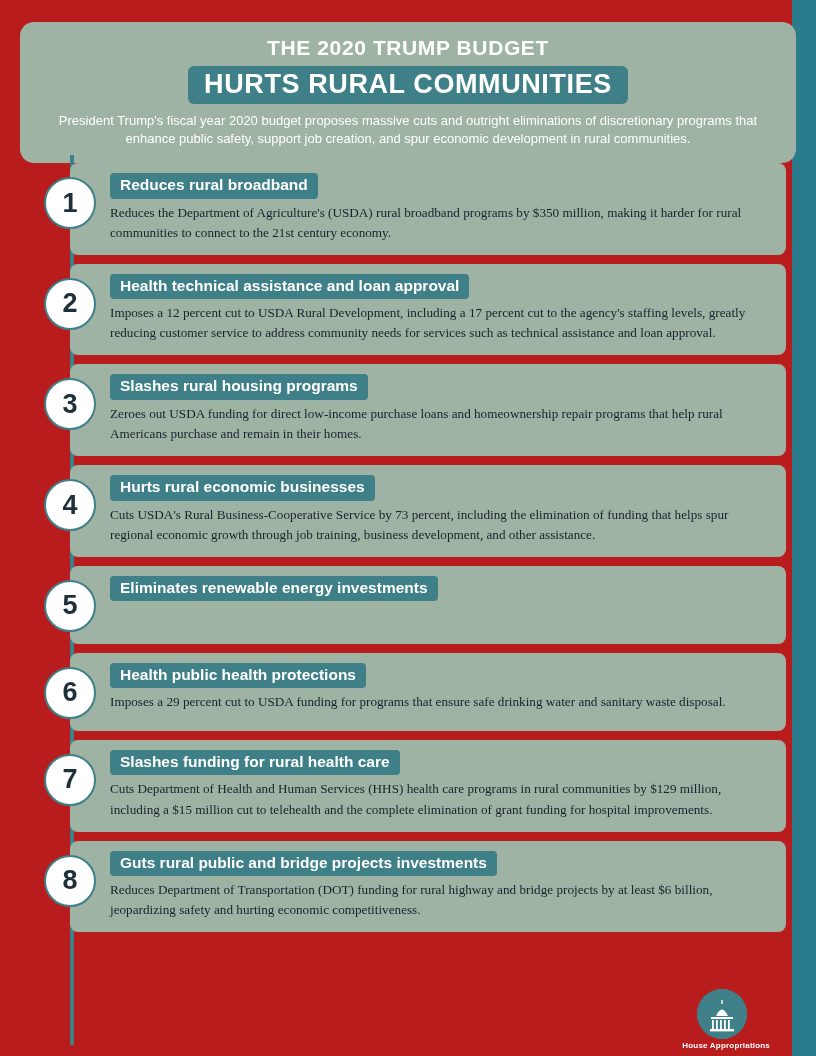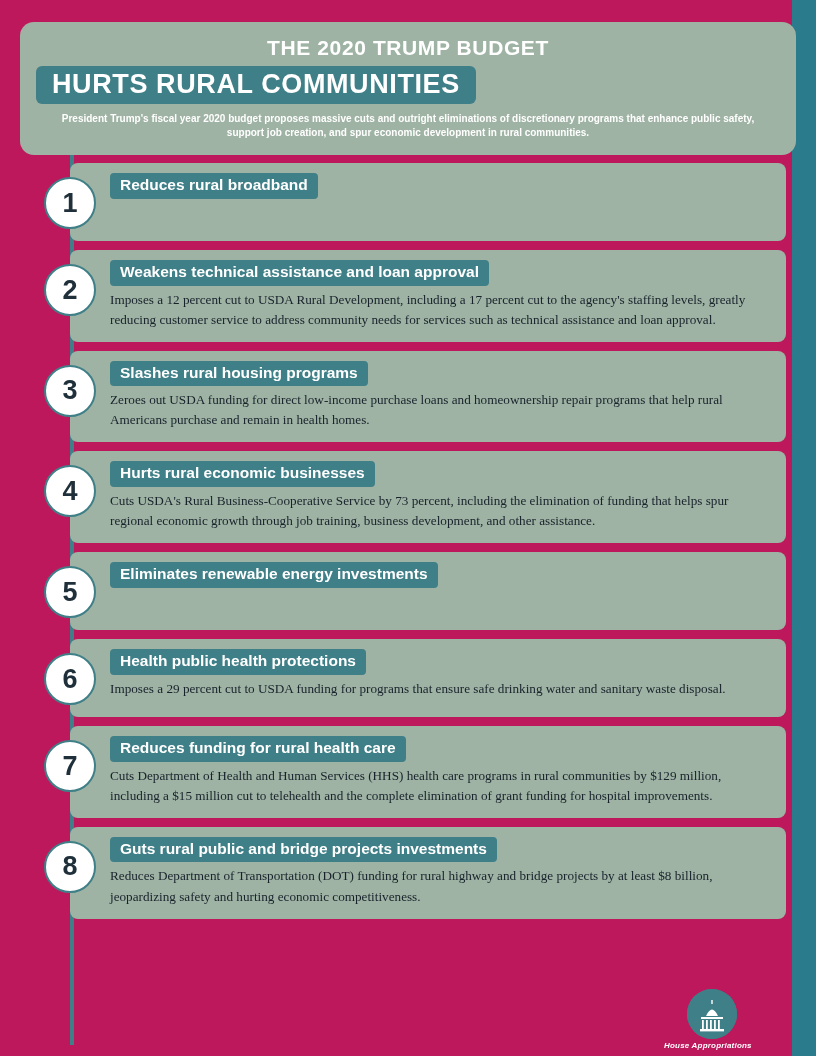--- a/index.html
+++ b/index.html
@@ -11,21 +11,21 @@
     height: 1056px;
     background: #2a7b8c;
     font-family: "Liberation Sans", sans-serif;
     position: relative;
     overflow: hidden;
   }
   .page {
     position: relative;
     width: 792px;
     height: 1056px;
-    background: #be185d;
+    background: #b91c1c;
   }
 
   
   .header {
     position: absolute;
     left: 20px;
     top: 22px;
     width: 776px;
     background: #9fb3a4;
     border-radius: 14px;
@@ -36,38 +36,38 @@
   .header-title {
     font-size: 21px;
     font-weight: bold;
     color: #ffffff;
     letter-spacing: 0.6px;
     text-transform: uppercase;
     margin-bottom: 6px;
   }
   .header-subtitle-wrap {
     display: flex;
-    justify-content: flex-start;
+    justify-content: center;
     margin-bottom: 8px;
   }
   .header-subtitle {
     display: inline-block;
     background: #3f7f87;
     color: #ffffff;
     font-size: 27px;
     font-weight: bold;
     letter-spacing: 0.6px;
     text-transform: uppercase;
     padding: 4px 16px 6px 16px;
     border-radius: 6px;
     line-height: 1.05;
   }
   .header-desc {
-    font-size: 10px;
-    font-weight: bold;
+    font-size: 13px;
+    font-weight: normal;
     color: #ffffff;
     line-height: 1.35;
     padding: 0 6px;
   }
 
   
   .spine {
     position: absolute;
     left: 70px;
     top: 155px;
@@ -134,25 +134,24 @@
     display: flex;
     align-items: center;
     justify-content: center;
     z-index: 5;
     box-sizing: border-box;
   }
 
   
   .footer-logo {
     position: absolute;
-    right: 32px;
+    right: 22px;
     bottom: 6px;
     width: 96px;
-    text-align: left;
-    font-style: italic;
+    text-align: right;
   }
   .logo-circle {
     width: 50px;
     height: 50px;
     border-radius: 50%;
     background: #3f7f87;
     margin: 0 auto 2px auto;
     position: relative;
   }
   .logo-label {
@@ -178,40 +177,41 @@
   <div class="spine"></div>
 
   <div class="items">
 
     <div class="item">
       <div class="badge">1</div>
       <div class="item-card">
         <div class="item-heading-wrap">
           <span class="item-heading">Reduces rural broadband</span>
         </div>
+        <div class="item-body">Reduces the Department of Agriculture's (USDA) rural broadband programs by $350 million, making it harder for rural communities to connect to the 21st century economy.</div>
       </div>
     </div>
 
     <div class="item">
       <div class="badge">2</div>
       <div class="item-card">
         <div class="item-heading-wrap">
-          <span class="item-heading">Weakens technical assistance and loan approval</span>
+          <span class="item-heading">Health technical assistance and loan approval</span>
         </div>
         <div class="item-body">Imposes a 12 percent cut to USDA Rural Development, including a 17 percent cut to the agency's staffing levels, greatly reducing customer service to address community needs for services such as technical assistance and loan approval.</div>
       </div>
     </div>
 
     <div class="item">
       <div class="badge">3</div>
       <div class="item-card">
         <div class="item-heading-wrap">
           <span class="item-heading">Slashes rural housing programs</span>
         </div>
-        <div class="item-body">Zeroes out USDA funding for direct low-income purchase loans and homeownership repair programs that help rural Americans purchase and remain in health homes.</div>
+        <div class="item-body">Zeroes out USDA funding for direct low-income purchase loans and homeownership repair programs that help rural Americans purchase and remain in their homes.</div>
       </div>
     </div>
 
     <div class="item">
       <div class="badge">4</div>
       <div class="item-card">
         <div class="item-heading-wrap">
           <span class="item-heading">Hurts rural economic businesses</span>
         </div>
         <div class="item-body">Cuts USDA's Rural Business-Cooperative Service by 73 percent, including the elimination of funding that helps spur regional economic growth through job training, business development, and other assistance.</div>
@@ -234,33 +234,33 @@
           <span class="item-heading">Health public health protections</span>
         </div>
         <div class="item-body">Imposes a 29 percent cut to USDA funding for programs that ensure safe drinking water and sanitary waste disposal.</div>
       </div>
     </div>
 
     <div class="item">
       <div class="badge">7</div>
       <div class="item-card">
         <div class="item-heading-wrap">
-          <span class="item-heading">Reduces funding for rural health care</span>
+          <span class="item-heading">Slashes funding for rural health care</span>
         </div>
         <div class="item-body">Cuts Department of Health and Human Services (HHS) health care programs in rural communities by $129 million, including a $15 million cut to telehealth and the complete elimination of grant funding for hospital improvements.</div>
       </div>
     </div>
 
     <div class="item">
       <div class="badge">8</div>
       <div class="item-card">
         <div class="item-heading-wrap">
           <span class="item-heading">Guts rural public and bridge projects investments</span>
         </div>
-        <div class="item-body">Reduces Department of Transportation (DOT) funding for rural highway and bridge projects by at least $8 billion, jeopardizing safety and hurting economic competitiveness.</div>
+        <div class="item-body">Reduces Department of Transportation (DOT) funding for rural highway and bridge projects by at least $6 billion, jeopardizing safety and hurting economic competitiveness.</div>
       </div>
     </div>
 
   </div>
 
   <div class="footer-logo">
     <div class="logo-circle">
       <svg width="50" height="50" viewBox="0 0 50 50" aria-hidden="true">
         <circle cx="25" cy="25" r="25" fill="#3f7f87"></circle>
         <path d="M25 11 L25 15" stroke="#ffffff" stroke-width="1.4"></path>

